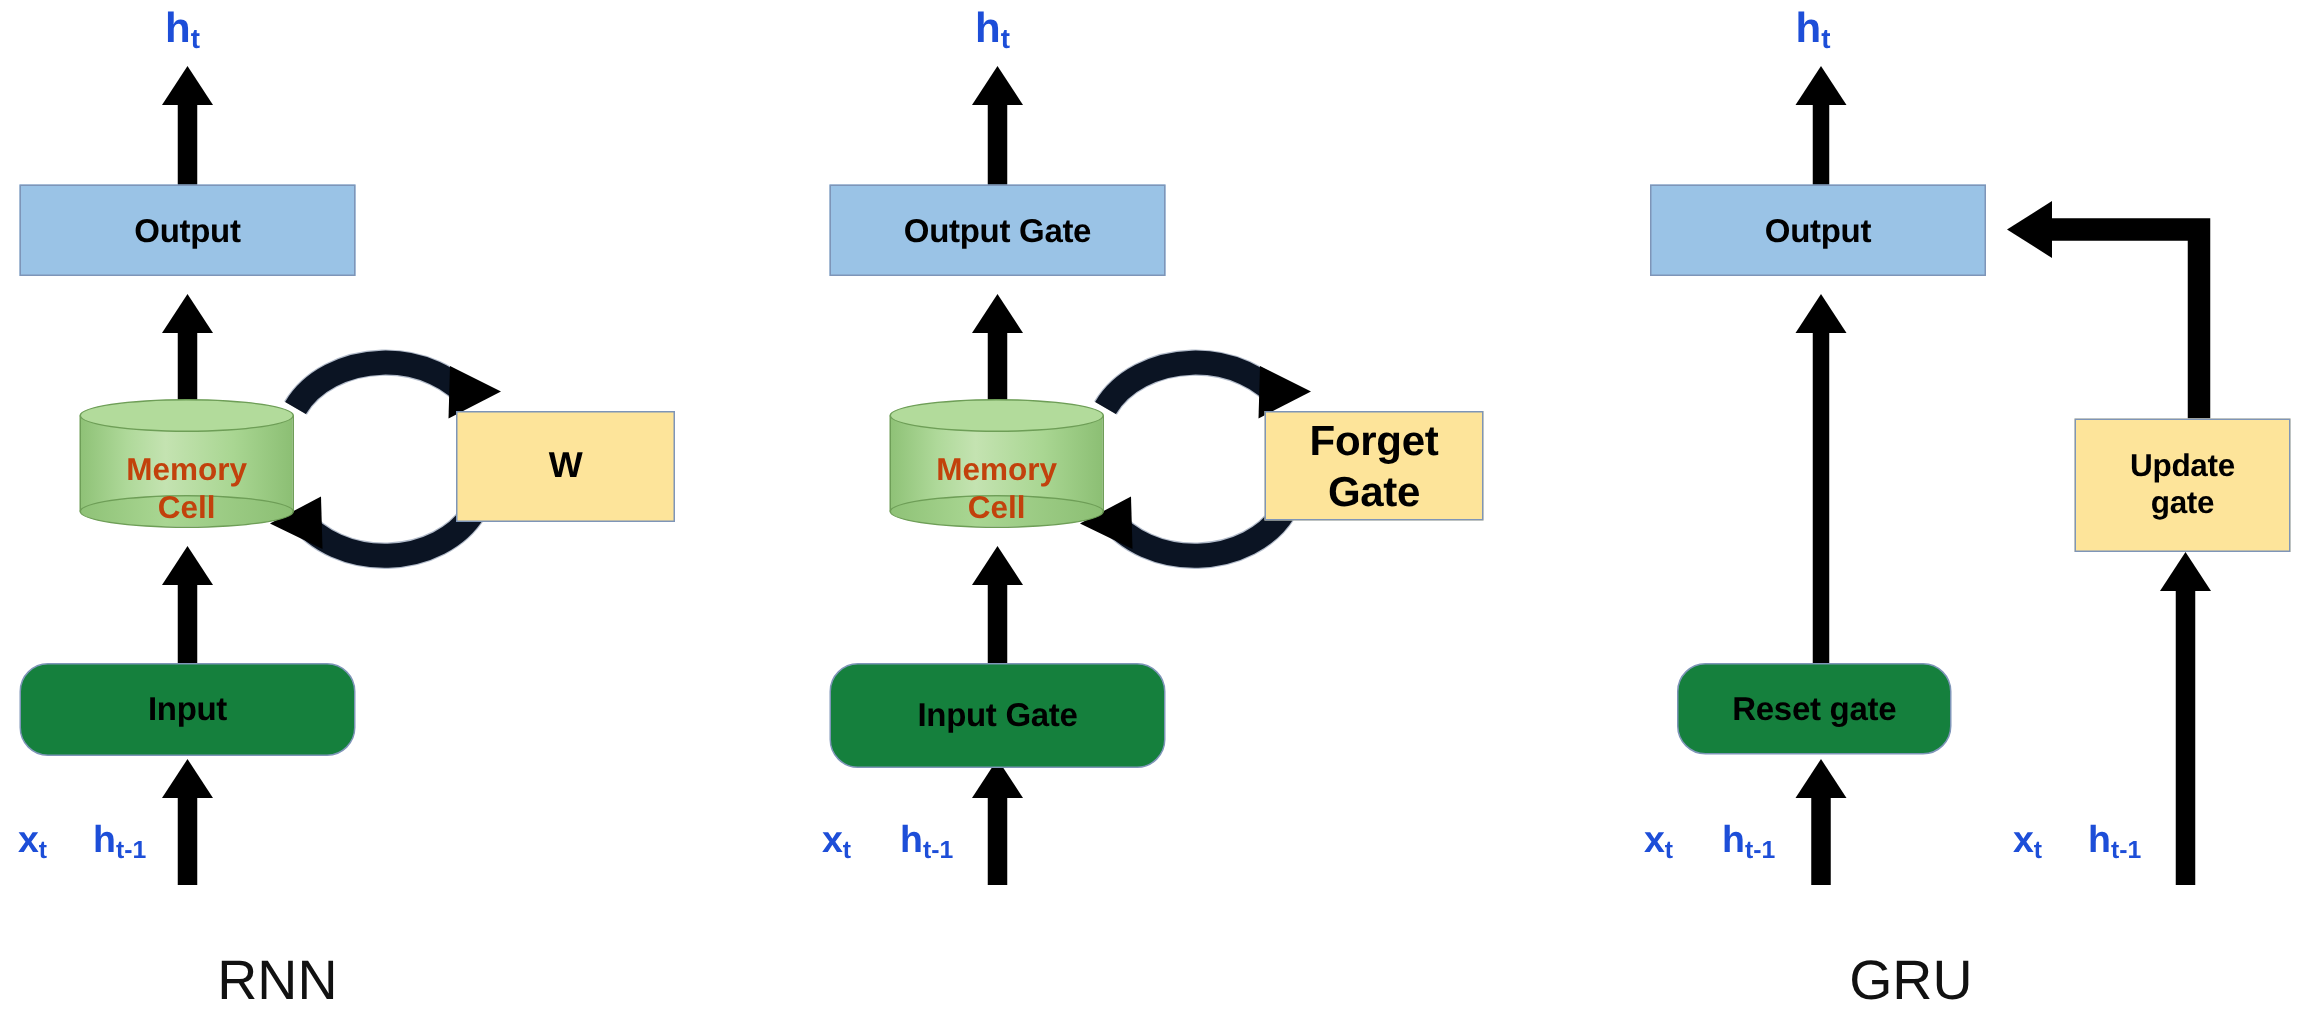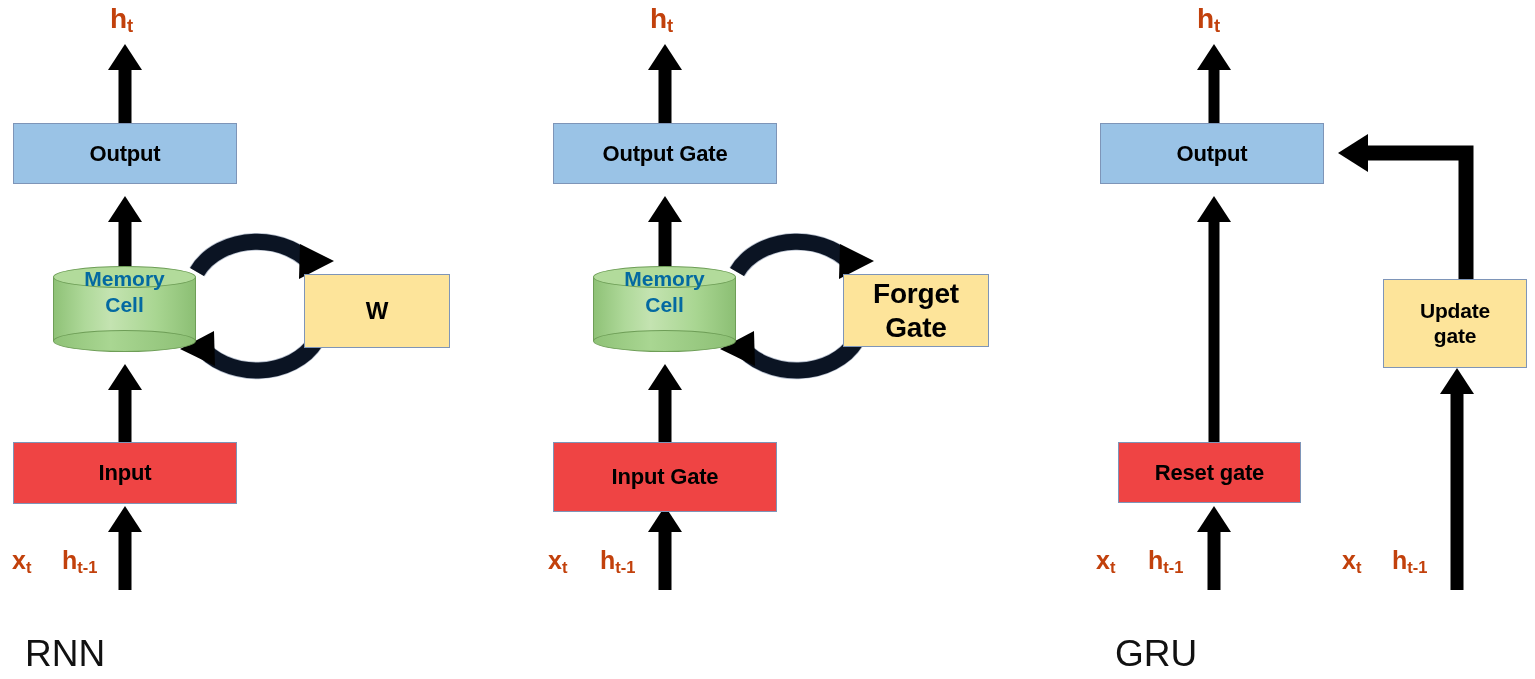--- a/index.html
+++ b/index.html
@@ -31,21 +31,21 @@
     align-items: center;
     justify-content: center;
     text-align: center;
     font-weight: bold;
     color: #000000;
     line-height: 1.18;
     letter-spacing: -0.2px;
     z-index: 4;
   }
   .box.blue   { background: #9AC3E6; }
-  .box.orange { background: #ef4444; }
+  .box.orange { background: #15803d; border-radius: 19px; }
   .box.yellow { background: #FDE49A; }
 
   
   .cylinder {
     position: absolute;
     z-index: 5;
   }
   .cyl-body {
     position: absolute;
     left: 0;
@@ -80,24 +80,24 @@
   }
   .cyl-label {
     position: absolute;
     left: 0;
     right: 0;
     top: 0;
     bottom: 0;
     display: flex;
     flex-direction: column;
     align-items: center;
-    justify-content: flex-start;
+    justify-content: flex-end;
     font-weight: bold;
     font-size: 21px;
-    color: #0369a1;
+    color: #c2410c;
     line-height: 1.22;
     z-index: 2;
     border-radius: 22px;
   }
 
   
   .varrow {
     position: absolute;
     z-index: 2;
   }
@@ -127,37 +127,37 @@
     width: 1535px;
     height: 679px;
     z-index: 3;
     pointer-events: none;
   }
 
   
   .tex {
     position: absolute;
     font-weight: bold;
-    color: #c2410c;
+    color: #1d4ed8;
     white-space: nowrap;
     z-index: 6;
   }
   .tex sub {
     font-size: 0.66em;
     vertical-align: baseline;
     position: relative;
     bottom: -0.24em;
     font-weight: bold;
   }
   .caption {
     position: absolute;
     font-weight: normal;
     font-size: 37px;
     color: #111111;
-    text-align: left;
+    text-align: right;
     white-space: nowrap;
     z-index: 6;
   }
 </style>
 </head>
 <body>
 
 <div id="canvas">
 
   <svg class="svg-layer" viewBox="0 0 1535 679" xmlns="http://www.w3.org/2000/svg">

